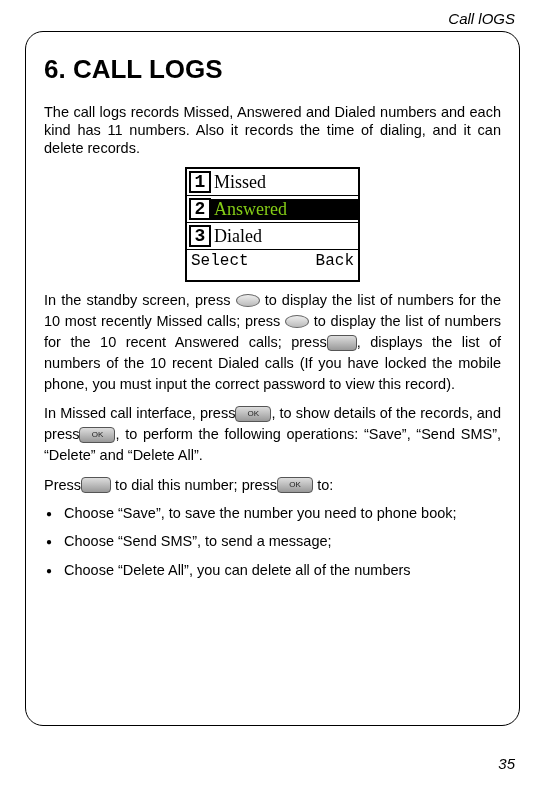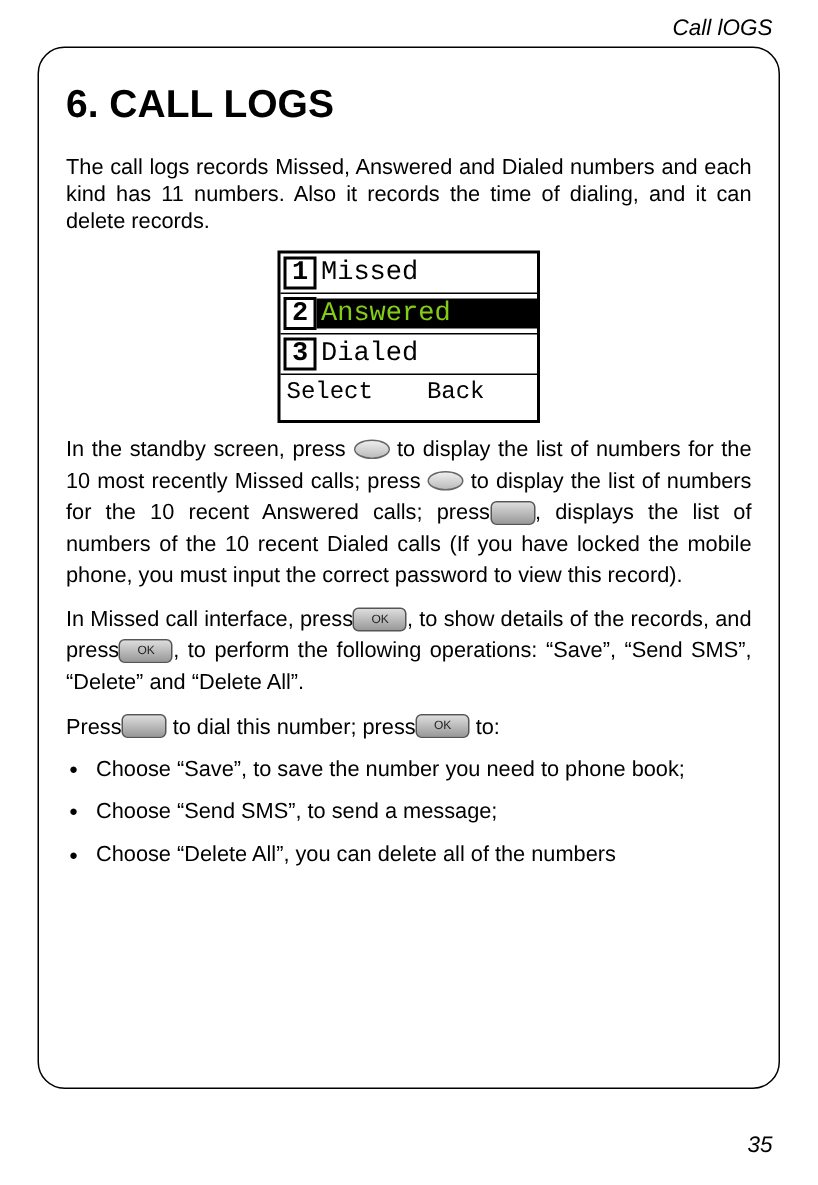--- a/index.html
+++ b/index.html
@@ -57,31 +57,32 @@
     border: 2px solid #000;
     margin-left: 2px;
     font-family: 'Courier New', monospace;
     font-weight: bold;
     font-size: 18px;
     text-align: center;
     line-height: 18px;
     background: #fff;
   }
   .ps-label {
-    font-family: Liberation Mono, monospace;
+    font-family: Liberation Serif, serif;
     font-size: 18px;
     padding-left: 3px;
     flex: 1;
   }
   .ps-row.selected .ps-label {
     background: #000;
     color: #84cc16;
   }
   .ps-softkeys {
     display: flex;
+    justify-content: space-between;
     font-family: 'Courier New', monospace;
     font-size: 16px;
     padding: 2px 4px 0 4px;
     height: 28px;
     gap: 36px;
   }
   .body-para {
     font-size: 14.5px;
     text-align: justify;
     line-height: 1.45;

